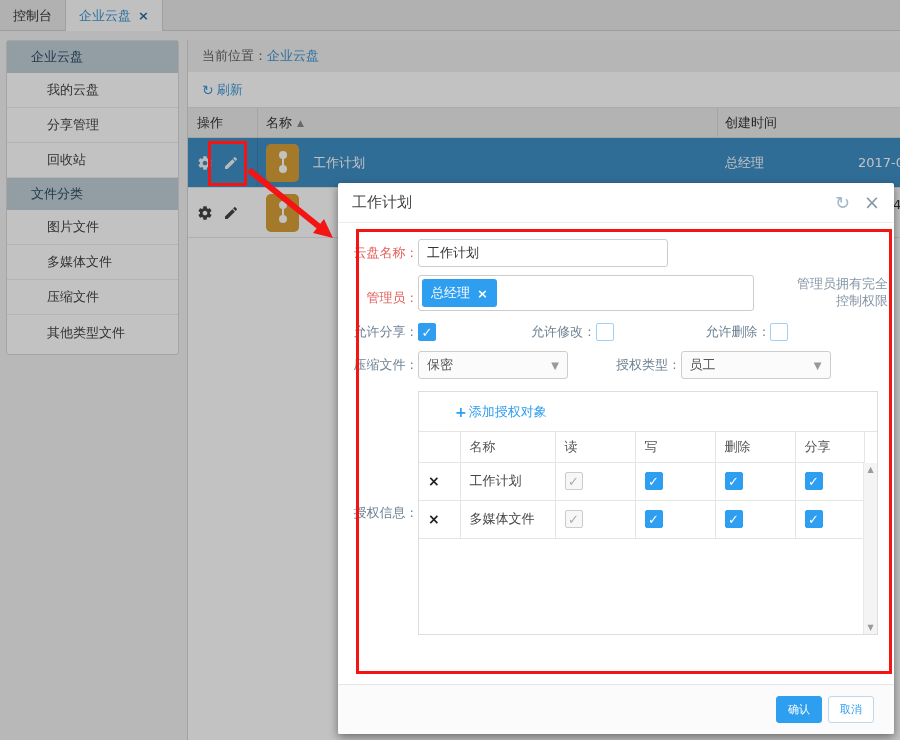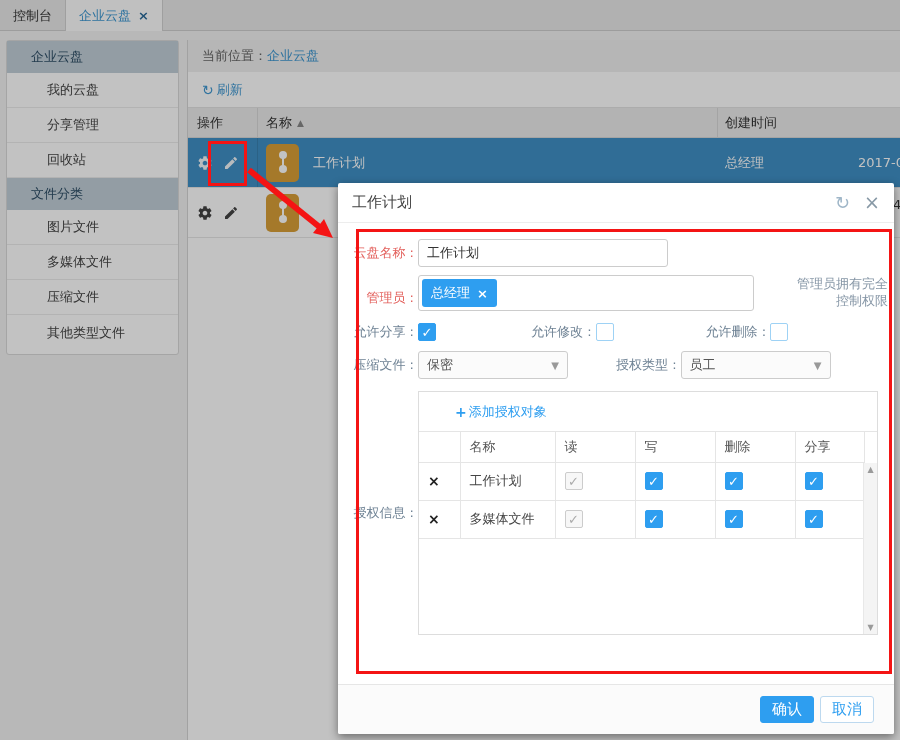--- a/index.html
+++ b/index.html
@@ -91,21 +91,21 @@
   .atable .c3{width:80px;}
   .atable .c4{width:80px;}
   .atable .c5{width:69px;}
   .atable tr td:first-child,.atable tr th:first-child{border-left:none;}
   .atable tr:first-child th{border-top:none;}
   .rowdel{font-weight:bold;color:#222;font-size:14px;}
   .vscroll{position:absolute;right:0;top:71px;bottom:0;width:14px;background:#f4f4f4;border-left:1px solid #e8e8e8;display:flex;flex-direction:column;justify-content:space-between;align-items:center;padding:2px 0;color:#9a9a9a;font-size:8px;}
   .remark{width:460px;height:38px;border:1px solid #ccc;border-radius:3px;resize:none;font-family:inherit;position:relative;background:
     linear-gradient(135deg, transparent 0 6px, #bbb 6px 7px, transparent 7px 9px, #bbb 9px 10px, transparent 10px) no-repeat right bottom/12px 12px, #fff;}
   .m-foot{position:absolute;left:0;right:0;bottom:0;height:50px;background:#fbfbfb;border-top:1px solid #e6e6e6;display:flex;align-items:center;justify-content:flex-end;padding-right:20px;gap:6px;border-radius:0 0 2px 2px;}
-  .btn{height:27px;min-width:46px;padding:0 11px;border-radius:3px;display:flex;align-items:center;justify-content:center;font-size:15px;}
+  .btn{height:27px;min-width:46px;padding:0 11px;border-radius:3px;display:flex;align-items:center;justify-content:center;font-size:11px;}
   .btn.primary{background:var(--accent);color:#fff;border:1px solid var(--accent);}
   .btn.ghost{background:#fff;color:var(--accent);border:1px solid #bdd9ef;}
 
   
   .anno-pencil{position:absolute;left:208px;top:141px;width:39px;height:45px;border:3px solid var(--anno);}
   .anno-form{position:absolute;left:356px;top:229px;width:536px;height:445px;border:3px solid var(--anno);}
   .anno-arrow{position:absolute;left:0;top:0;pointer-events:none;}
 </style>
 </head>
 <body>

